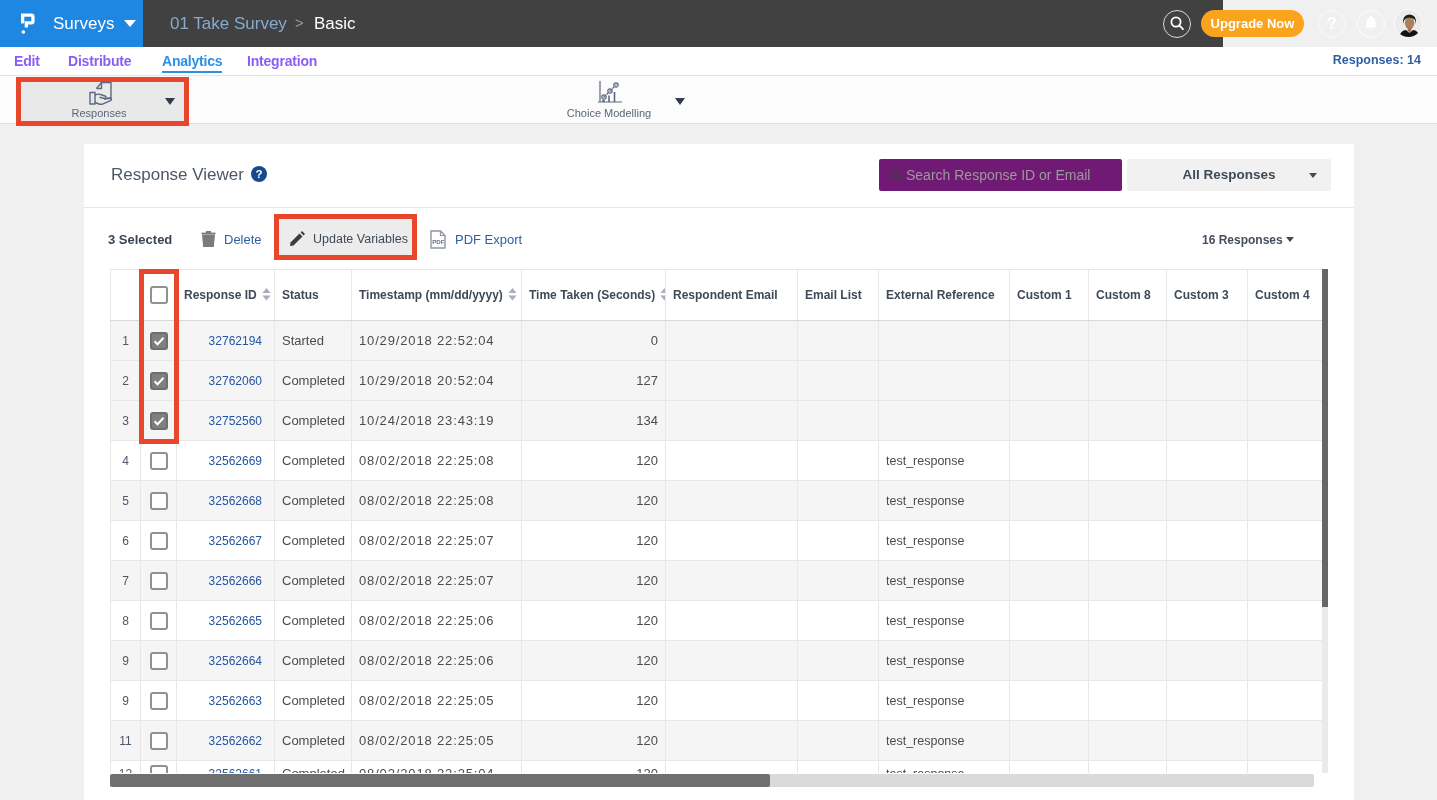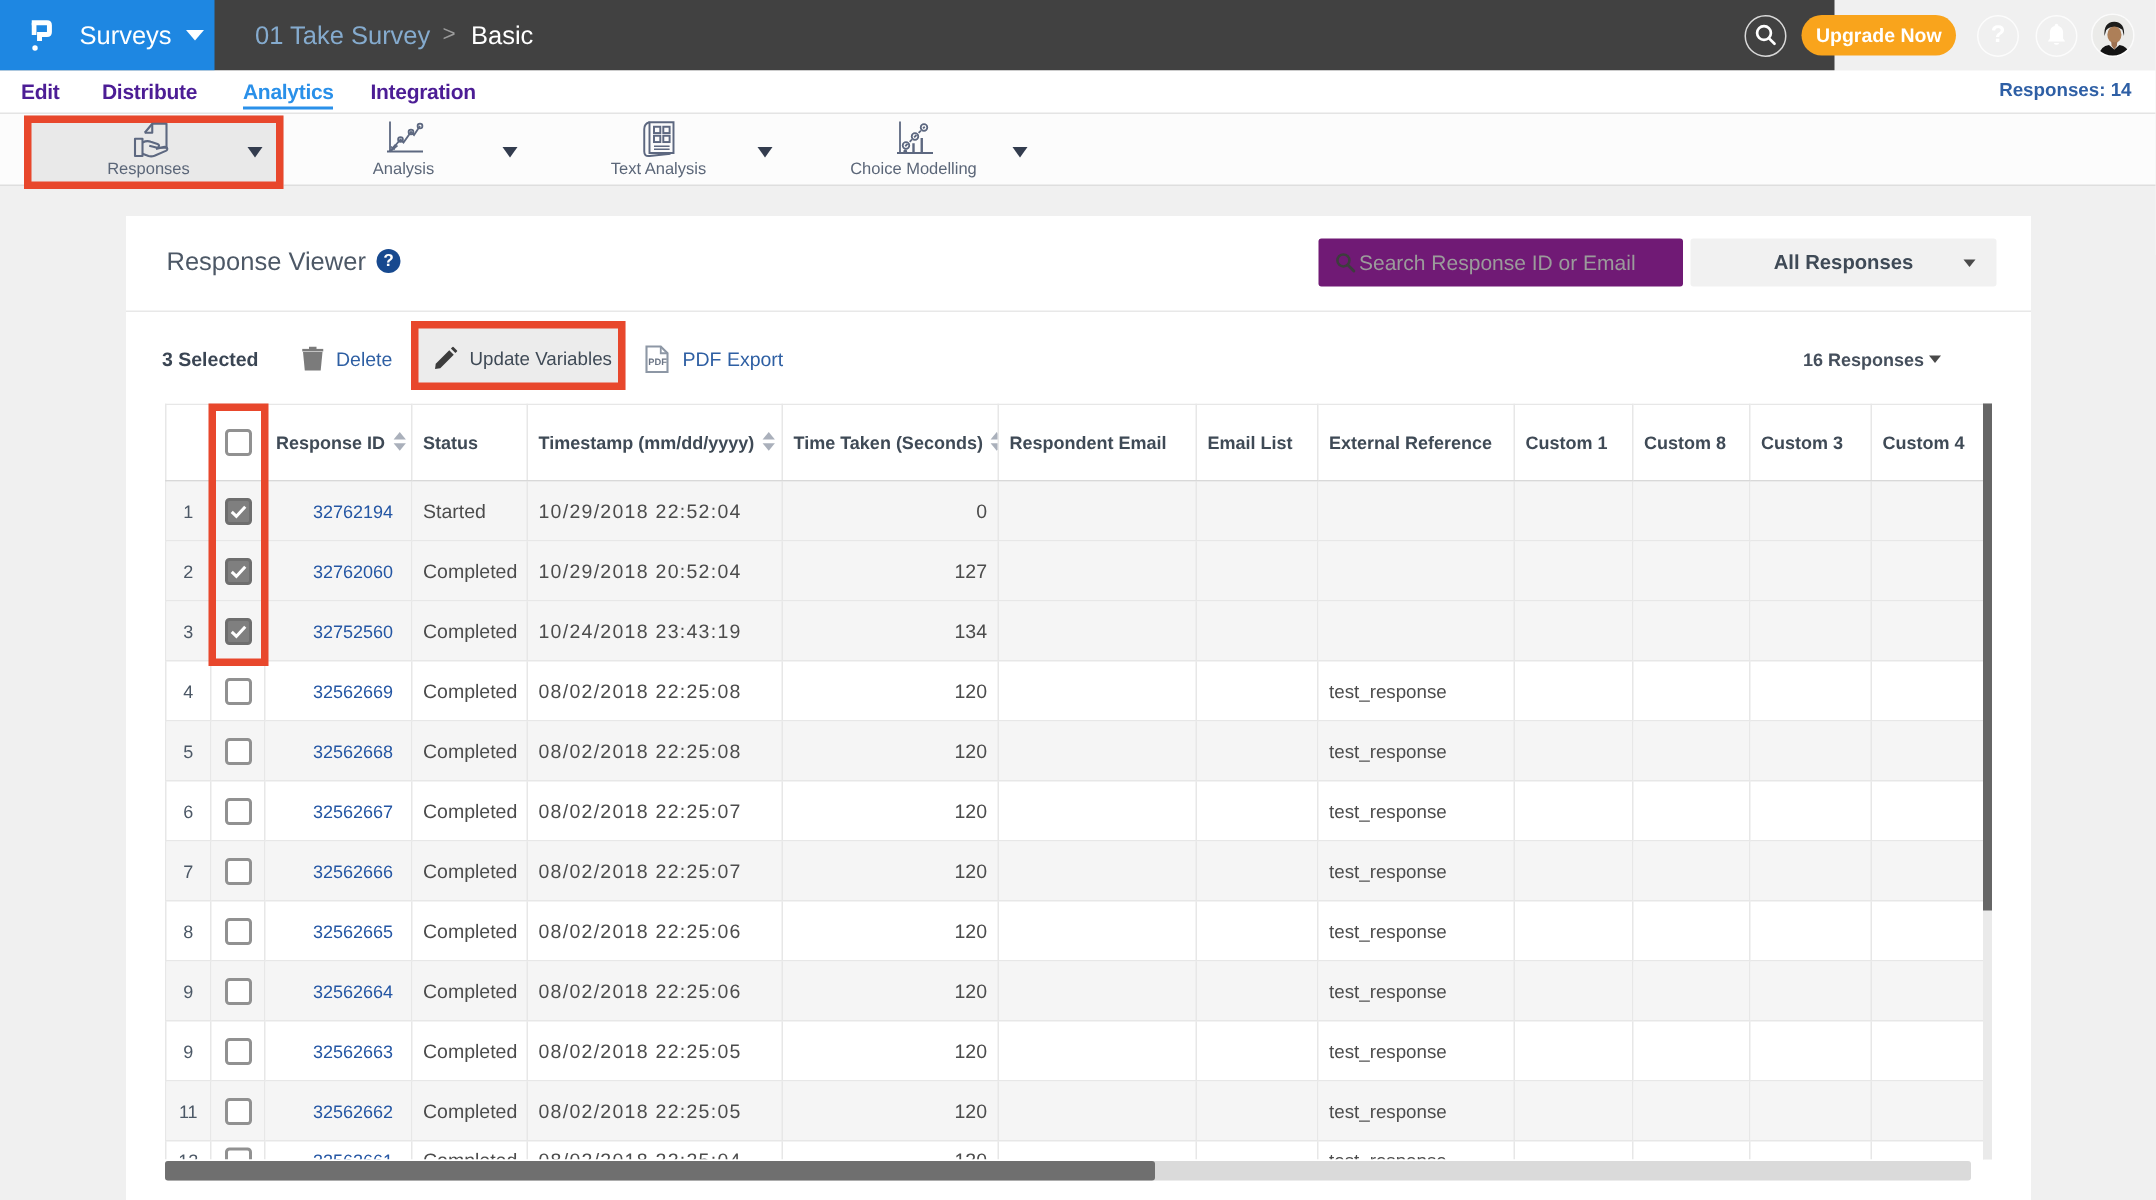--- a/index.html
+++ b/index.html
@@ -10,21 +10,21 @@
 .surveys{position:absolute;left:53px;top:14px;color:#fff;font-size:17px;}
 .scaret{position:absolute;left:124px;top:20px;width:0;height:0;border-left:6px solid transparent;border-right:6px solid transparent;border-top:7px solid #fff;}
 .crumb1{position:absolute;left:170px;top:14px;color:#85abce;font-size:17px;}
 .crumbsep{position:absolute;left:295px;top:14px;color:#9b9b9b;font-size:15px;}
 .crumb2{position:absolute;left:314px;top:14px;color:#fff;font-size:17px;}
 .circ{position:absolute;top:10px;width:28px;height:28px;border:1px solid rgba(255,255,255,.8);border-radius:50%;}
 .upgrade{position:absolute;left:1201px;top:10px;width:103px;height:27px;background:#f9a41c;border-radius:14px;color:#fff;font-size:13px;font-weight:bold;text-align:center;line-height:27px;}
 .qmark{color:#fff;font-size:16px;font-weight:bold;text-align:center;line-height:26px;width:100%;display:block;}
 
 .tabrow{position:absolute;left:0;top:47px;width:1437px;height:29px;background:#fff;border-bottom:1px solid #e4e4e4;}
-.tab{position:absolute;top:6px;font-size:14px;color:#4c1d95;font-weight:bold;letter-spacing:-0.2px;}
+.tab{position:absolute;top:6px;font-size:14px;color:#8b5cf6;font-weight:bold;letter-spacing:-0.2px;}
 .tab.active{color:#2a90e9;border-bottom:2px solid #2a90e9;padding-bottom:2px;}
 .resp14{position:absolute;top:6px;right:16px;font-size:12.5px;color:#2e5fa5;font-weight:bold;}
 
 .toolbar{position:absolute;left:0;top:76px;width:1437px;height:48px;background:#fcfcfc;border-bottom:1px solid #dedede;}
 .tcell{position:absolute;top:0;width:170px;height:48px;}
 .tlabel{position:absolute;top:31px;width:170px;text-align:center;font-size:11px;color:#5b6678;}
 .ticon{position:absolute;top:4px;left:73px;}
 .tcaret{position:absolute;top:22px;width:0;height:0;border-left:5.5px solid transparent;border-right:5.5px solid transparent;border-top:7px solid #333c4e;}
 .redrect{position:absolute;border:5px solid #e8472c;z-index:30;}
 
@@ -114,50 +114,20 @@
 <span class="ticon"><svg width="28" height="27" viewBox="0 0 28 27">
           <g fill="none" stroke="#5d6880" stroke-width="1.4" stroke-linejoin="round">
             <path d="M9.5 8.5 L14.5 2.5 L24 2.5 L24 18.5 L19.5 18.5"></path>
             <path d="M9.5 8.5 L14.5 8.5 L14.5 2.5"></path>
             <path d="M3 12.5 L8 12.5 L8 24 L3 24 Z"></path>
             <path d="M8 15 Q11 13.5 13.5 14.5 L18 16 Q19.5 16.7 18.8 17.8 Q18.2 18.7 16.5 18.2 L12.5 17.2"></path>
             <path d="M8 22.5 L12 24 Q14 24.6 16 23.8 L23.5 20.6 Q25 19.8 24.3 18.6 Q23.6 17.6 22 18 L17 19.3"></path>
           </g>
         </svg></span>
 <div class="tlabel">Responses</div>
-<span class="tcaret" style="left:151px"></span>
-</div>
-<div class="tcell" style="left:184px">
-<span class="ticon"><svg width="26" height="24" viewBox="0 0 26 24">
-          <g fill="none" stroke="#5d6880" stroke-width="1.2">
-            <path d="M3 1 L3 21 M1 21 L25 21"></path>
-            <path d="M3 21 L10 13 L12 15 L17 8 L19 10 L23 4"></path>
-            <path d="M3 21 L8 17" stroke-width="1.1"></path>
-            <circle cx="10" cy="13" r="1.6"></circle>
-            <circle cx="17" cy="8" r="1.6"></circle>
-            <circle cx="23" cy="4" r="1.6"></circle>
-            <path d="M3 21 L6.5 16.5 M5 18.8 L3.6 17.8 M5 18.8 L6.3 19.6" stroke-width="1"></path>
-          </g>
-        </svg></span>
-<div class="tlabel">Analysis</div>
-<span class="tcaret" style="left:151px"></span>
-</div>
-<div class="tcell" style="left:354px">
-<span class="ticon"><svg width="24" height="26" viewBox="0 0 24 26">
-          <g fill="none" stroke="#5d6880" stroke-width="1.3">
-            <path d="M6 1.5 L22 1.5 L22 22 L6 22 Z"></path>
-            <path d="M6 1.5 Q2.5 2.5 2.5 6 L2.5 21 Q2.5 24.5 6 24 L20 22.5"></path>
-            <rect x="9" y="4.5" width="4.2" height="4.2"></rect>
-            <rect x="15.2" y="4.5" width="4.2" height="4.2"></rect>
-            <rect x="9" y="10.5" width="4.2" height="4.2"></rect>
-            <rect x="15.2" y="10.5" width="4.2" height="4.2"></rect>
-            <path d="M9 17.5 L19.4 17.5 M9 19.5 L19.4 19.5" stroke-width="1"></path>
-          </g>
-        </svg></span>
-<div class="tlabel">Text Analysis</div>
 <span class="tcaret" style="left:151px"></span>
 </div>
 <div class="tcell" style="left:524px">
 <span class="ticon"><svg width="26" height="25" viewBox="0 0 26 25">
           <g fill="none" stroke="#5d6880" stroke-width="1.2">
             <path d="M3 1 L3 22 M1 22 L25 22"></path>
             <path d="M6.5 17.5 L19.5 4.5" stroke-dasharray="2.2 2"></path>
             <circle cx="7" cy="17" r="2.2"></circle>
             <circle cx="13" cy="11" r="2.2"></circle>
             <circle cx="19" cy="5" r="2.2"></circle>

